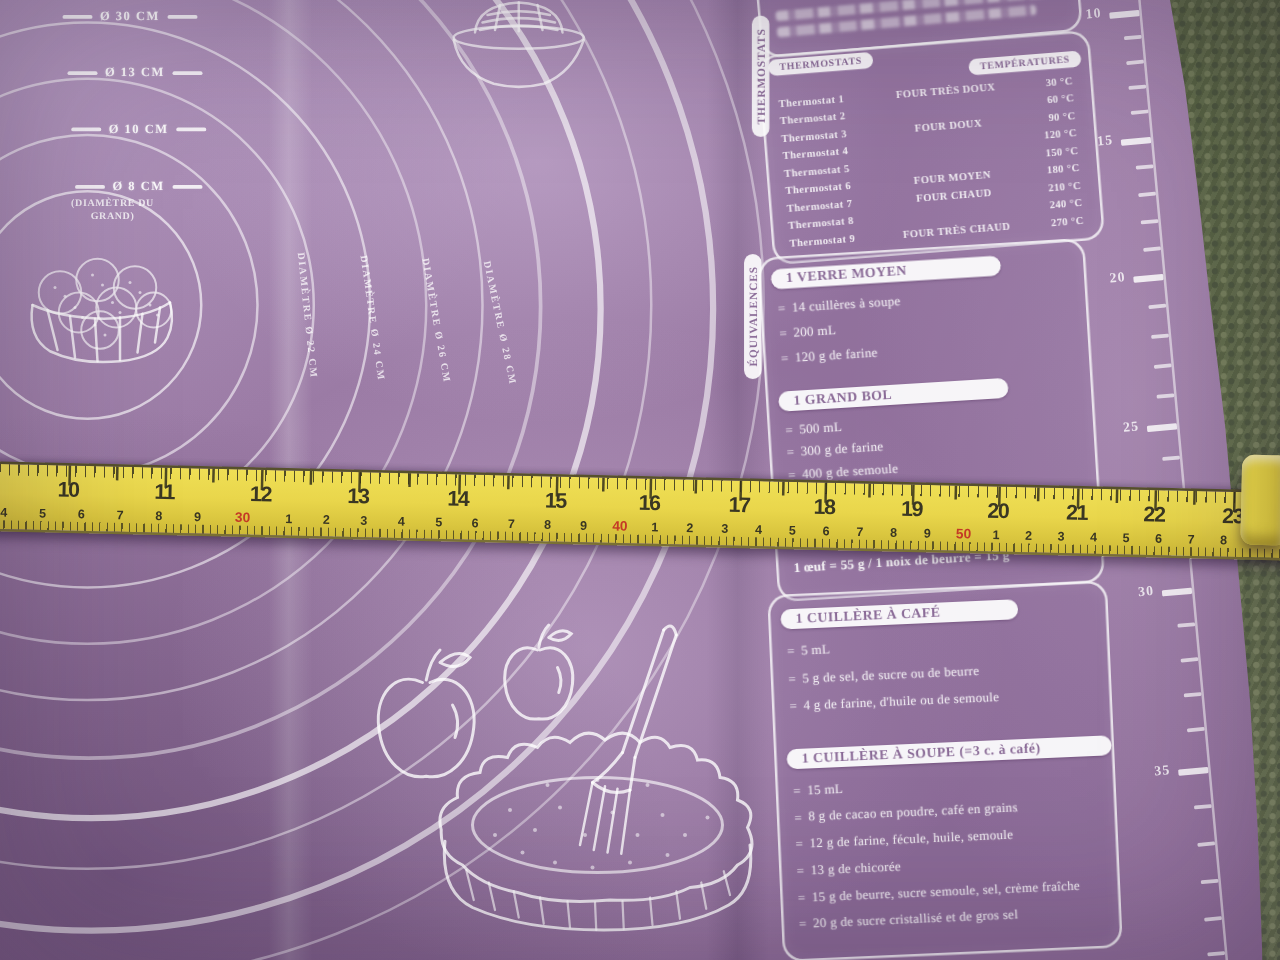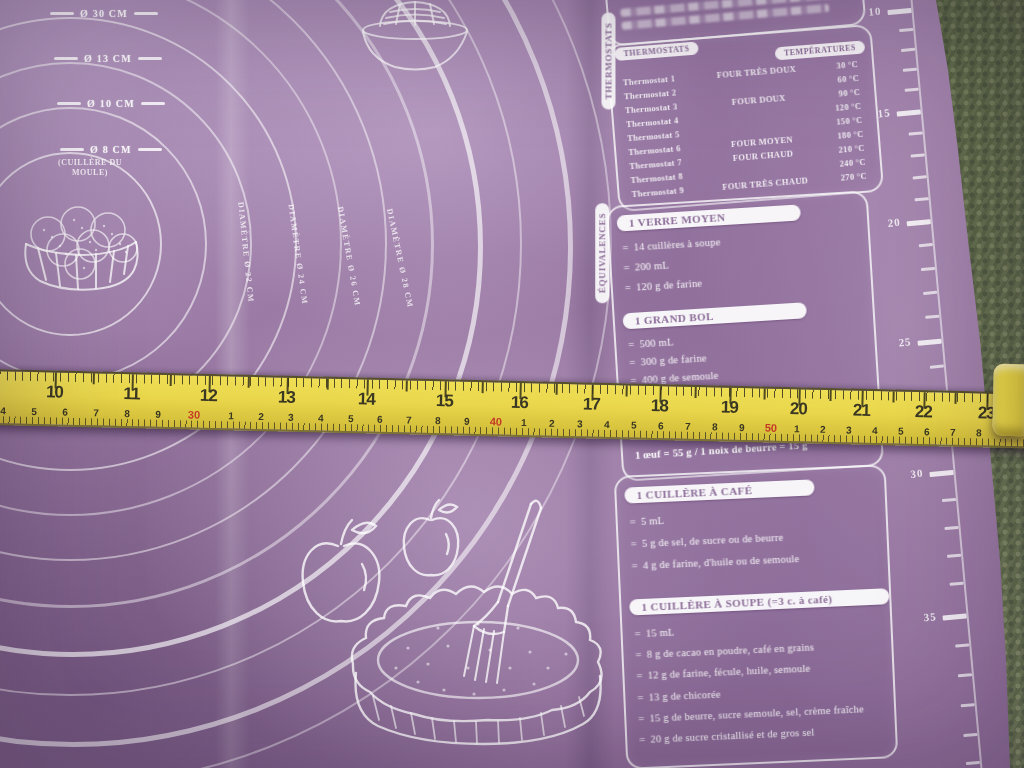--- a/index.html
+++ b/index.html
@@ -130,21 +130,21 @@
         <div class="clabel" style="left: 54px; top: 53px;">
           <span>Ø 13 CM</span>
         </div>
         <div class="clabel" style="left: 57px; top: 98px;">
           <span>Ø 10 CM</span>
         </div>
         <div class="clabel" style="left: 60px; top: 144px;">
           <span>Ø 8 CM</span>
         </div>
       </div>
-    <div class="mould-note" style="left:44px;top:158px;">(CUILLÈRE DU MOULE)</div>
+    <div class="mould-note" style="left:44px;top:158px;">(DIAMÈTRE DU GRAND)</div>
 
     <div>
 
     <div class="rot-label" style="left: 176px; top: 248px; transform: rotate(84deg);">DIAMÈTRE Ø 22 CM</div>
         <div class="rot-label" style="left: 228px; top: 250px; transform: rotate(82deg);">DIAMÈTRE Ø 24 CM</div>
         <div class="rot-label" style="left: 279px; top: 252px; transform: rotate(80deg);">DIAMÈTRE Ø 26 CM</div>
         <div class="rot-label" style="left: 330px; top: 254px; transform: rotate(78deg);">DIAMÈTRE Ø 28 CM</div>
       </div>
 
     <svg class="drawing" style="left:8px;top:182px" width="150" height="115" viewBox="0 0 150 115" fill="none" stroke="rgba(255,255,255,0.75)" stroke-width="2" stroke-linecap="round">

